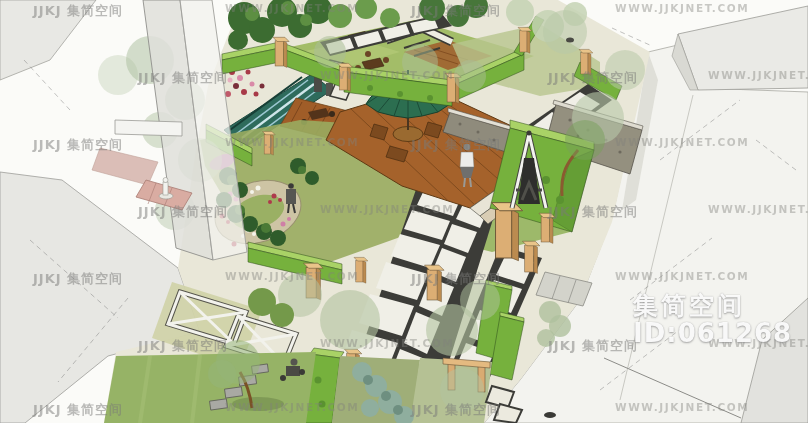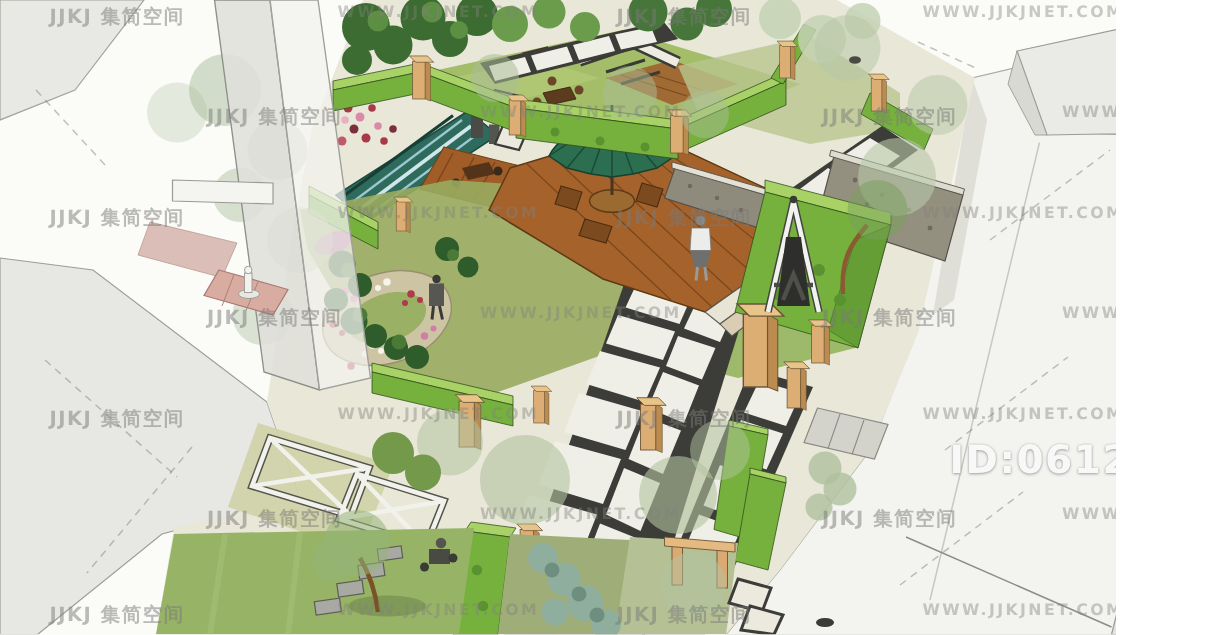--- a/index.html
+++ b/index.html
@@ -1,17 +1,17 @@
 <!DOCTYPE html>
 <html><head>
 <meta charset="utf-8">
 <style>
   html,body{margin:0;padding:0;background:#ffffff;}
   .stage{
-    position:relative;width:744px;height:423px;overflow:hidden;
+    position:relative;width:808px;height:423px;overflow:hidden;
     background:#fbfbf8;font-family:"DejaVu Sans",sans-serif;
   }
   .stage svg{position:absolute;left:0;top:0;}
   .wm-layer{position:absolute;left:0;top:0;width:808px;height:423px;pointer-events:none;}
   .wm{
     position:absolute;white-space:nowrap;font-weight:bold;
     color:rgba(122,122,119,.50);font-size:13px;letter-spacing:1px;
   }
   .wm.url{
     font-size:10.5px;letter-spacing:1.6px;color:rgba(128,128,124,.42);text-align:center;
@@ -552,16 +552,17 @@
       <span class="wm url" style="left: 320px; top: 337px;">WWW.JJKJNET.COM</span>
       <span class="wm" style="left: 548px; top: 337px;">JJKJ 集简空间</span>
       <span class="wm url" style="left: 708px; top: 337px;">WWW.JJKJNET.COM</span>
       <span class="wm" style="left: 33px; top: 401px;">JJKJ 集简空间</span>
       <span class="wm url" style="left: 225px; top: 401px;">WWW.JJKJNET.COM</span>
       <span class="wm" style="left: 411px; top: 401px;">JJKJ 集简空间</span>
       <span class="wm url" style="left: 615px; top: 401px;">WWW.JJKJNET.COM</span>
     </div>
 
 <div class="badge">
+  <div class="badge-name">集简空间</div>
   <div class="badge-id">ID:061268</div>
 </div>
 
 </div>
 
 </body></html>

